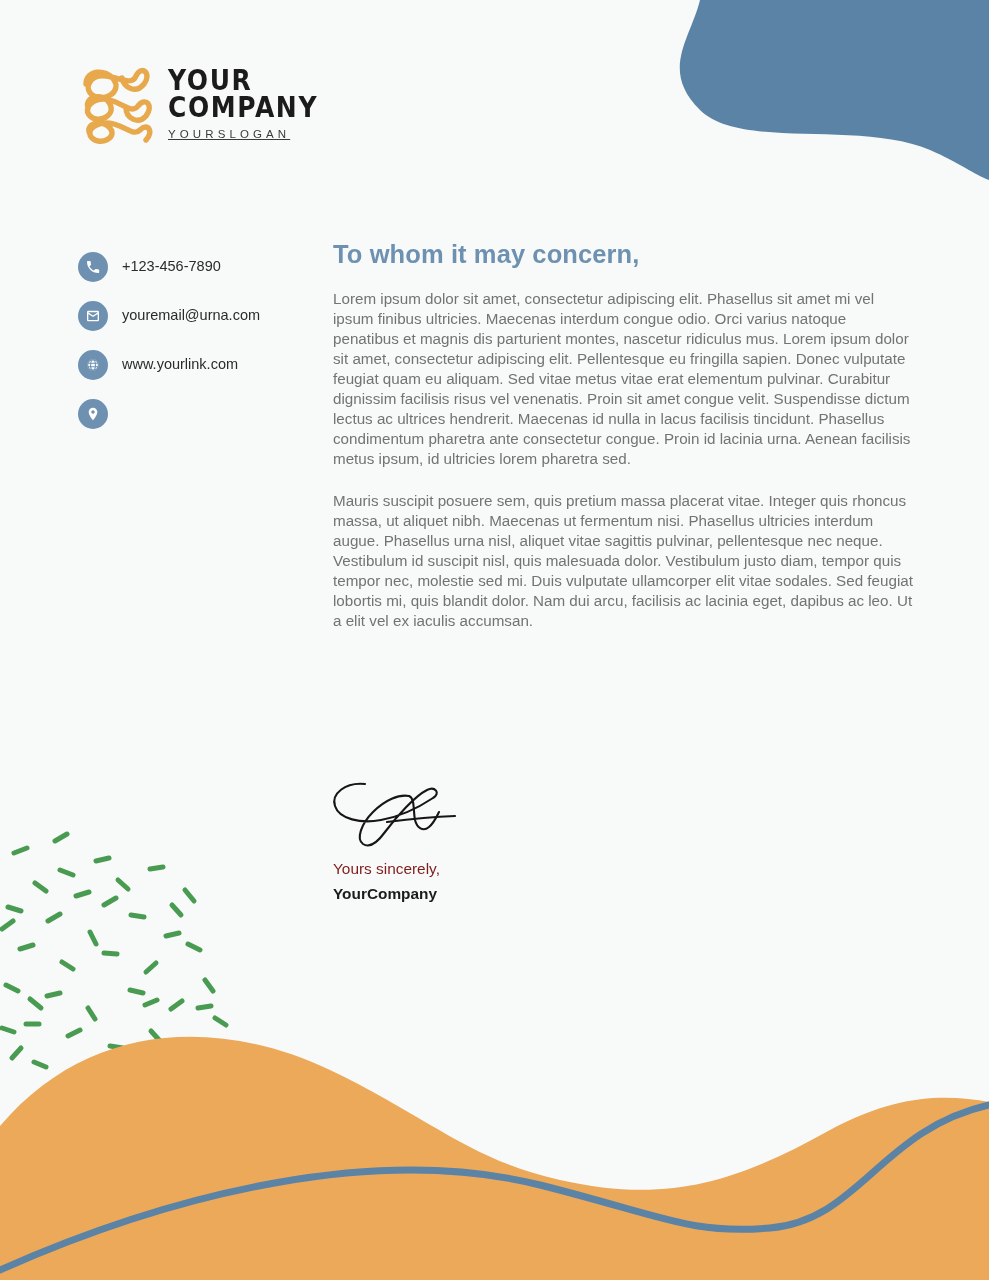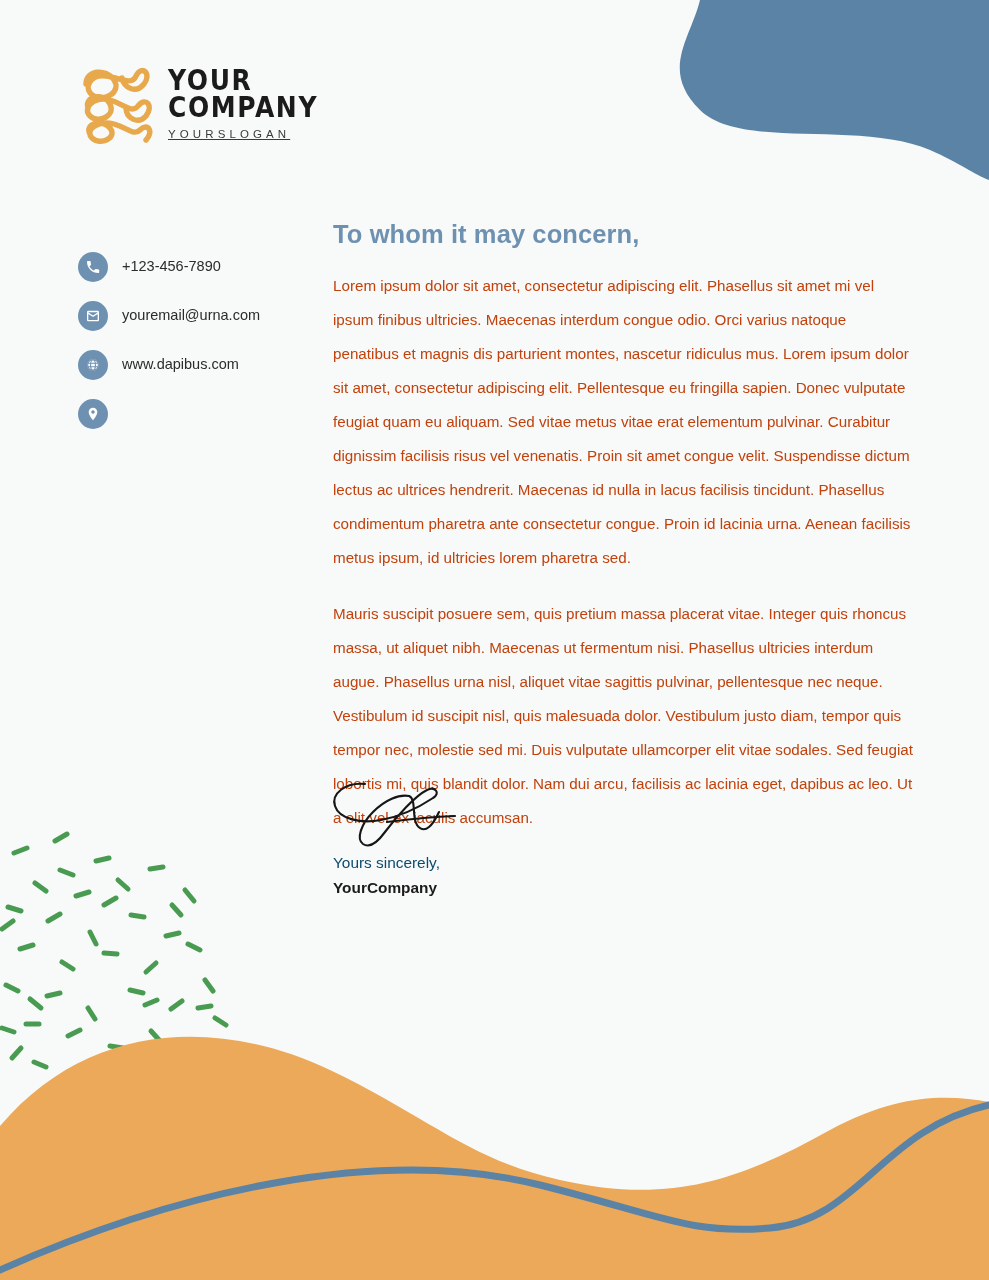--- a/index.html
+++ b/index.html
@@ -87,50 +87,50 @@
     line-height: 20px;
     color: #2b2b2b;
     padding-top: 4px;
     white-space: pre-line;
   }
 
   
   #letter {
     position: absolute;
     left: 333px;
-    top: 220px;
+    top: 240px;
     width: 582px;
   }
   #letter-greeting {
     font-size: 25.5px;
     font-weight: 700;
     color: #6e91b2;
     margin: 0 0 20px 0;
     letter-spacing: 0.1px;
   }
   .letter-paragraph {
     font-size: 15.2px;
-    line-height: 34px;
-    color: #c2410c;
+    line-height: 20px;
+    color: #737373;
     margin: 0 0 22px 0;
     text-align: left;
   }
 
   
   #signature-block {
     position: absolute;
     left: 333px;
     top: 772px;
     width: 300px;
   }
   #signature-mark { display: block; width: 150px; height: 80px; margin-left: -4px; }
   #signature-closing {
     font-size: 15.4px;
-    color: #0c4a6e;
-    margin-top: 2px;
+    color: #7f1d1d;
+    margin-top: 8px;
   }
   #signature-company {
     font-size: 15.4px;
     font-weight: 700;
     color: #1b1b1b;
     margin-top: 7px;
   }
 </style>
 </head>
 <body>
@@ -242,21 +242,21 @@
       <span class="contact-icon">
         <svg viewBox="0 0 24 24" width="16" height="16" fill="none" stroke="#ffffff" stroke-width="1.8">
           <circle cx="12" cy="12" r="8.5" fill="#ffffff" stroke="none"></circle>
           <g stroke="#6e91b2" stroke-width="1.6" fill="none">
             <circle cx="12" cy="12" r="8"></circle>
             <ellipse cx="12" cy="12" rx="3.6" ry="8"></ellipse>
             <path d="M4.2 9.5h15.6M4.2 14.5h15.6"></path>
           </g>
         </svg>
       </span>
-      <span class="contact-text">www.dapibus.com</span>
+      <span class="contact-text">www.yourlink.com</span>
     </div>
 
     <div class="contact-row">
       <span class="contact-icon">
         <svg viewBox="0 0 24 24" width="16" height="16" fill="#ffffff">
           <path d="M12 2.5c-3.6 0-6.5 2.9-6.5 6.5 0 4.9 6.5 12.5 6.5 12.5s6.5-7.6 6.5-12.5c0-3.6-2.9-6.5-6.5-6.5zm0 9.1a2.6 2.6 0 110-5.2 2.6 2.6 0 010 5.2z"></path>
         </svg>
       </span>
     </div>
 

